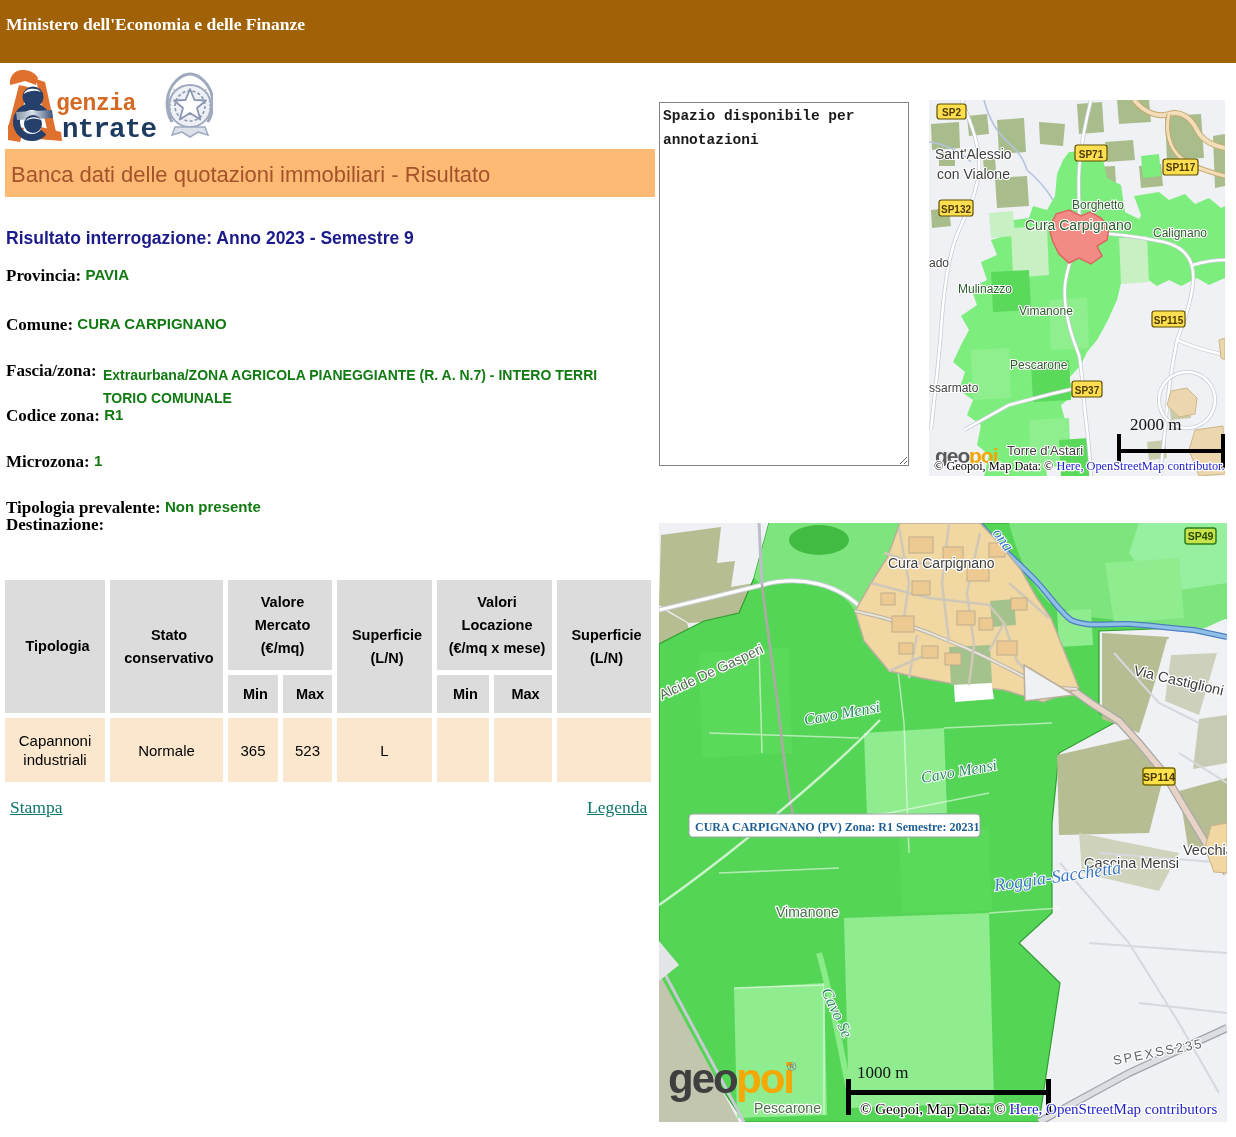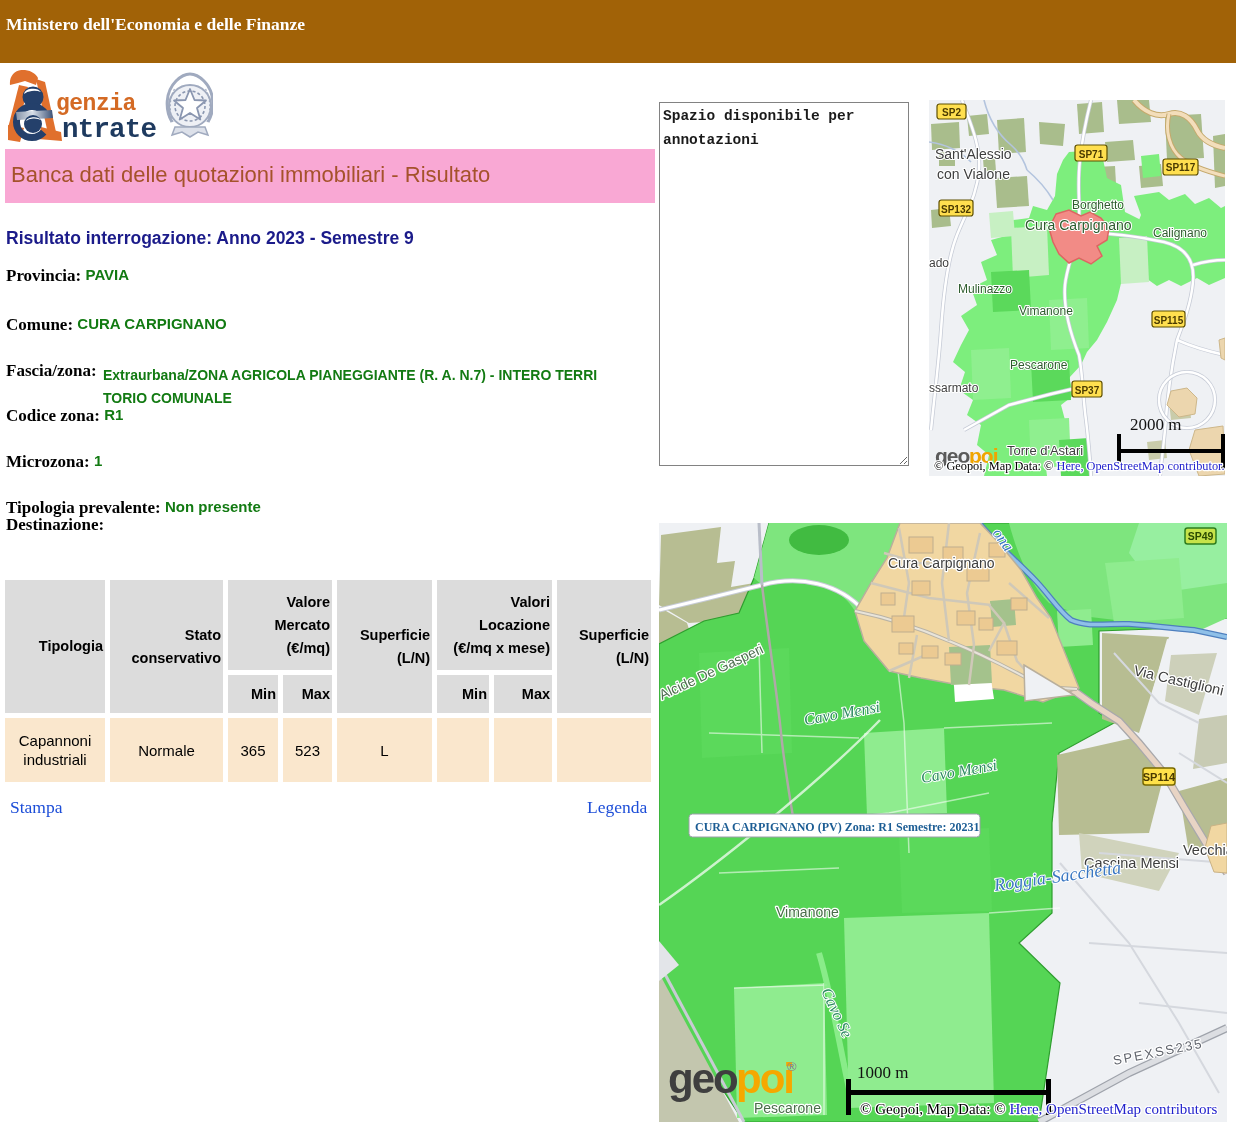--- a/index.html
+++ b/index.html
@@ -1,28 +1,28 @@
 <!DOCTYPE html>
 <html><head><meta charset="utf-8"><style>
 *{margin:0;padding:0;box-sizing:content-box}
 html,body{width:1236px;height:1137px;background:#fff;font-family:"Liberation Sans",sans-serif;overflow:hidden}
 .abs{position:absolute}
 #topbar{left:0;top:0;width:1236px;height:63px;background:#a16207}
 #topbar span{position:absolute;left:6px;top:14px;color:#fff;font:bold 17.5px "Liberation Serif",serif}
-#banner{left:5px;top:149px;width:650px;height:54px;background:#f9a8d4}
+#banner{left:5px;top:149px;width:650px;height:48px;background:#fdba74}
 #banner span{position:absolute;left:6px;top:13px;font-size:22px;color:#a5522b}
 #h1{left:6px;top:228px;color:#1b1b8a;font:bold 17.5px "Liberation Sans",sans-serif}
 .row{position:absolute;left:6px;font:bold 17px "Liberation Serif",serif;color:#000}
 .row .v{font:bold 15px "Liberation Sans",sans-serif;color:#127a12;position:relative;top:-1px}
 #fasciaval{position:absolute;left:103px;top:364px;font:bold 14px "Liberation Sans",sans-serif;color:#127a12;line-height:23px}
 table{position:absolute;left:0;top:575px;border-collapse:separate;border-spacing:5px;table-layout:fixed;width:656px}
 th,td{box-sizing:border-box}
-th{background:#dcdcdc;font:bold 14.5px/23px "Liberation Sans",sans-serif;text-align:right;vertical-align:middle;padding:0 2px 0 7px;font-weight:bold}
+th{background:#dcdcdc;font:bold 14.5px/23px "Liberation Sans",sans-serif;text-align:center;vertical-align:middle;padding:0 2px 0 7px;font-weight:bold}
 td{background:#fae7cd;font:15px/19px "Liberation Sans",sans-serif;text-align:center;vertical-align:middle}
-.links a{color:#1d4ed8;font:17.5px "Liberation Serif",serif;}
+.links a{color:#0f766e;font:17.5px "Liberation Serif",serif;text-decoration:underline}
 #ta{left:659px;top:102px;width:245px;height:360px;border:1px solid #828282;resize:both;font:bold 14.5px/24px "Liberation Mono",monospace;padding:1px 0 1px 3px;overflow:hidden;color:#1a1a1a}
 </style></head>
 <body>
 <div class="abs" id="topbar">
     <span>Ministero dell'Economia e delle Finanze</span>
   </div>
 <svg class="abs" id="logo" style="left:8px;top:70px" width="205" height="76" viewBox="0 0 205 76">
 <defs>
 <linearGradient id="eband" x1="0" y1="0" x2="1" y2="0">
 <stop offset="0" stop-color="#8794a8"></stop>

